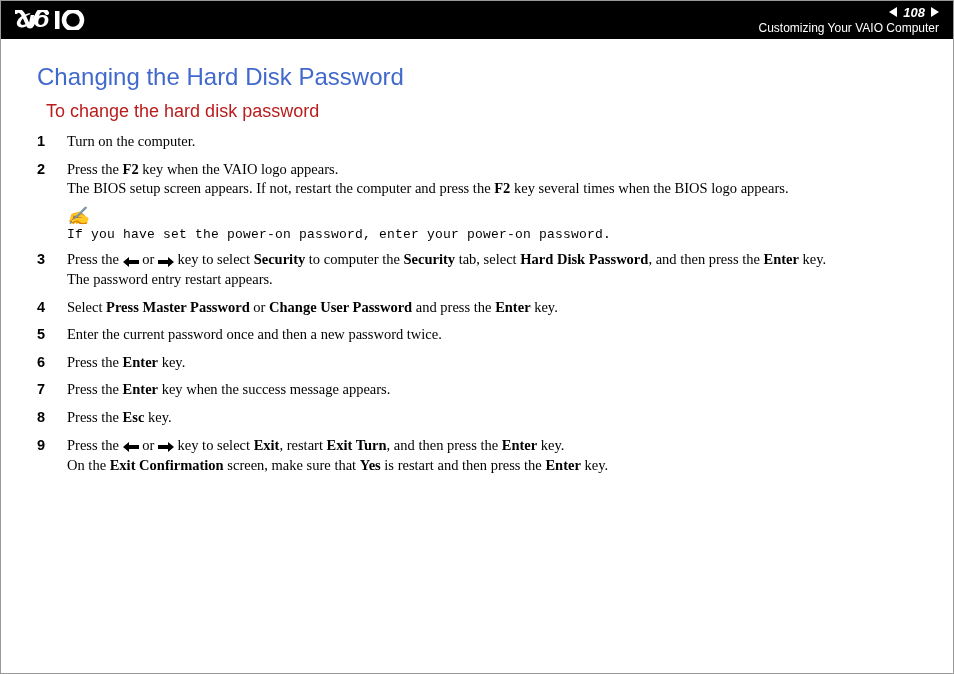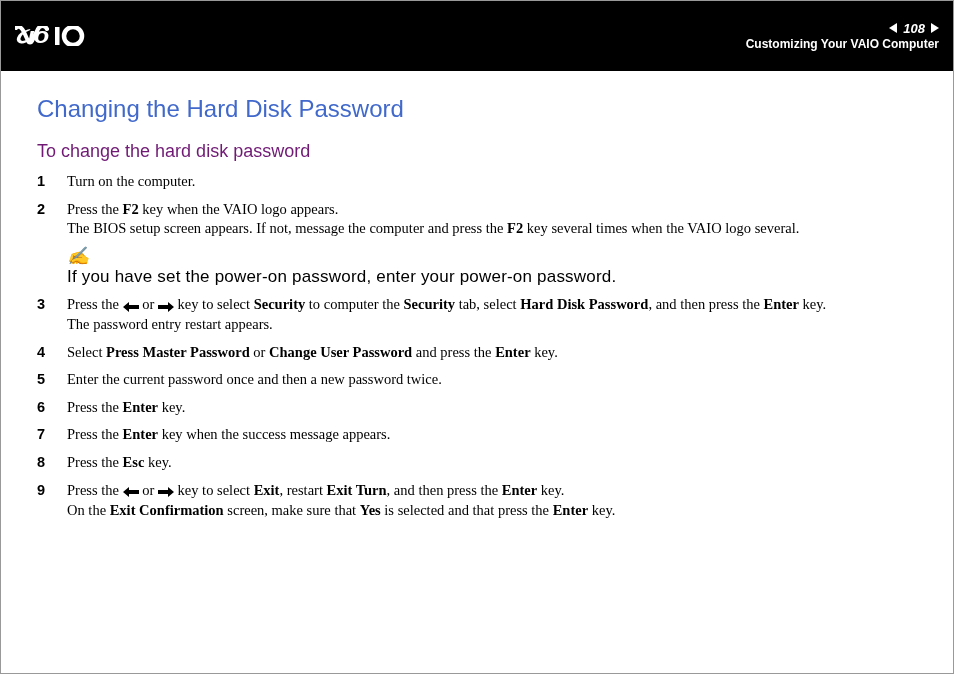--- a/index.html
+++ b/index.html
@@ -13,21 +13,21 @@
     position: relative;
     border: 1px solid #999;
     box-sizing: border-box;
   }
   .header-bar {
     background: #000;
     height: 38px;
     display: flex;
     align-items: center;
     justify-content: space-between;
-    padding: 16px 14px;
+    padding: 0 14px;
   }
   .logo {
     display: flex;
     align-items: center;
   }
   .logo svg { display: block; }
   .header-right {
     text-align: center;
     color: #fff;
     font-size: 12px;
@@ -46,37 +46,37 @@
     margin-bottom: 1px;
   }
   .tri {
     width: 0; height: 0;
     border-top: 5px solid transparent;
     border-bottom: 5px solid transparent;
   }
   .tri-left { border-right: 8px solid #fff; }
   .tri-right { border-left: 8px solid #fff; }
   .section-label {
-    font-weight: bold;
+    font-weight: normal;
     font-size: 12px;
   }
   .content {
     padding: 24px 36px 0 36px;
   }
   h1.title {
     color: #4169cc;
     font-weight: normal;
     font-size: 24px;
-    margin: 0 0 18px 0;
+    margin: 0 0 10px 0;
   }
   h2.subtitle {
-    color: #701a75;
+    color: #b91c1c;
     font-weight: normal;
     font-size: 18px;
-    margin: 0 0 10px 0;
+    margin: 0 0 10px 9px;
   }
   .steps {
     font-size: 14.5px;
     color: #000;
   }
   .step {
     display: flex;
     margin-bottom: 8px;
     line-height: 1.35;
   }
@@ -100,24 +100,24 @@
     font-family: Arial, sans-serif;
   }
   .note-icon {
     font-size: 18px;
     color: #000;
     line-height: 1;
     margin-bottom: 2px;
     font-style: italic;
   }
   .note-text {
-    font-size: 17px;
+    font-size: 13px;
     font-stretch: condensed;
     letter-spacing: 0.2px;
-    font-family: Liberation Sans, sans-serif;
+    font-family: Liberation Mono, monospace;
   }
 </style>
 </head>
 <body>
 
 <div class="header-bar">
   <div class="logo">
     <svg width="95" height="20" viewBox="0 0 95 20">
       <g fill="#fff">
         <path d="M0 2 Q5 -1 8 5 L13 15 Q15 19 18 15 L23 5 Q26 -1 31 2 L31 2 Q27 2 25 6 L19 18 Q16 23 13 18 L6 6 Q4 2 0 2 Z" opacity="0"></path>
@@ -161,21 +161,21 @@
 
     <div class="step">
       <div class="num">1</div>
       <div class="body">Turn on the computer.</div>
     </div>
 
     <div class="step">
       <div class="num">2</div>
       <div class="body">
         <span>Press the </span><span class="b">F2</span><span> key when the VAIO logo appears.</span><br>
-        <span>The BIOS setup screen appears. If not, message the computer and press the </span><span class="b">F2</span><span> key several times when the VAIO logo several.</span>
+        <span>The BIOS setup screen appears. If not, restart the computer and press the </span><span class="b">F2</span><span> key several times when the BIOS logo appears.</span>
       </div>
     </div>
 
     <div class="note-block">
       <div class="note-icon">✍</div>
       <div class="note-text">If you have set the power-on password, enter your power-on password.</div>
     </div>
 
     <div class="step">
       <div class="num">3</div>
@@ -223,18 +223,18 @@
     </div>
 
     <div class="step">
       <div class="num">9</div>
       <div class="body">
         <span>Press the </span><span class="arrow-inline"><svg width="16" height="10">
               <polygon points="0,5 6,0 6,3 16,3 16,7 6,7 6,10" fill="#000"></polygon>
             </svg></span><span> or </span><span class="arrow-inline"><svg width="16" height="10">
               <polygon points="16,5 10,0 10,3 0,3 0,7 10,7 10,10" fill="#000"></polygon>
             </svg></span><span> key to select </span><span class="b">Exit</span><span>, restart </span><span class="b">Exit Turn</span><span>, and then press the </span><span class="b">Enter</span><span> key.</span><br>
-        <span>On the </span><span class="b">Exit Confirmation</span><span> screen, make sure that </span><span class="b">Yes</span><span> is selected and that press the </span><span class="b">Enter</span><span> key.</span>
+        <span>On the </span><span class="b">Exit Confirmation</span><span> screen, make sure that </span><span class="b">Yes</span><span> is restart and then press the </span><span class="b">Enter</span><span> key.</span>
       </div>
     </div>
 
   </div>
 </div>
 
 </body></html>

